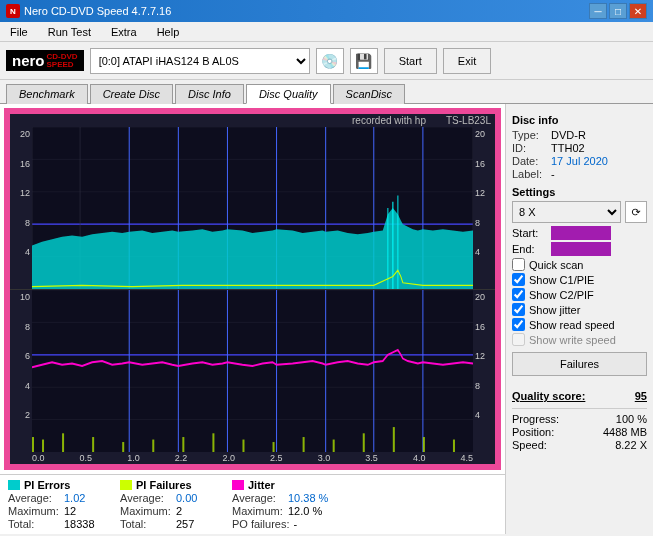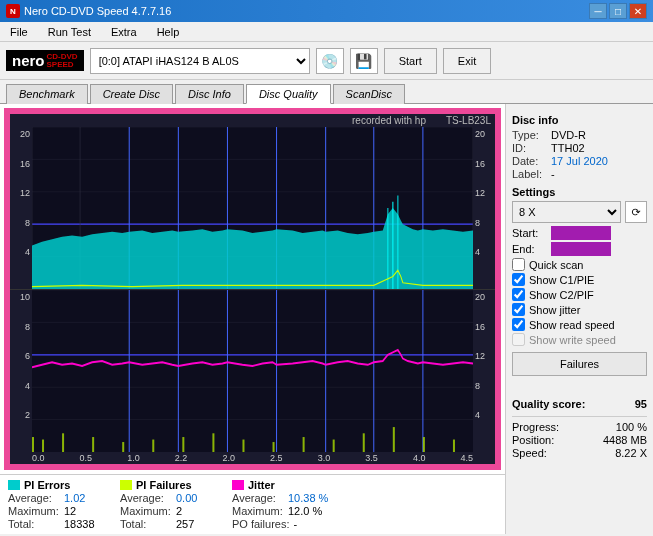--- a/index.html
+++ b/index.html
@@ -49,21 +49,21 @@
     
     .mb-input { width: 60px; height: 14px; border: 7px solid #a21caf; font-size: 11px; padding: 0 2px; text-align: right; }
     .input-row { display: flex; align-items: center; gap: 4px; margin-bottom: 2px; }
     .input-label { min-width: 35px; }
     
     .checkbox-row { display: flex; align-items: center; gap: 4px; margin-bottom: 2px; }
     .checkbox-row input[type=checkbox] { width: 13px; height: 13px; }
     
     .advanced-btn { width: 100%; height: 24px; background: #e8e8e8; border: 1px solid #aaa; cursor: pointer; font-size: 11px; margin-top: 4px; }
     
-    .quality-row { display: flex; justify-content: space-between; align-items: flex-start; margin-top: 22px; font-weight: bold; }
+    .quality-row { display: flex; justify-content: space-between; align-items: flex-start; margin-top: 14px; font-weight: bold; text-decoration: underline; }
     
     .progress-section { margin-top: 6px; border-top: 1px solid #ccc; padding-top: 4px; }
     .progress-row { display: flex; justify-content: space-between; margin-bottom: 1px; }
     
     
     .legend-area { display: flex; gap: 16px; padding: 3px 8px; background: white; font-size: 11px; border-top: 1px solid #ccc; }
     .legend-block { display: flex; flex-direction: column; gap: 1px; }
     .legend-title { display: flex; align-items: center; gap: 4px; font-weight: bold; }
     .legend-color-box { width: 12px; height: 10px; display: inline-block; }
     .legend-data-row { display: flex; gap: 4px; }

